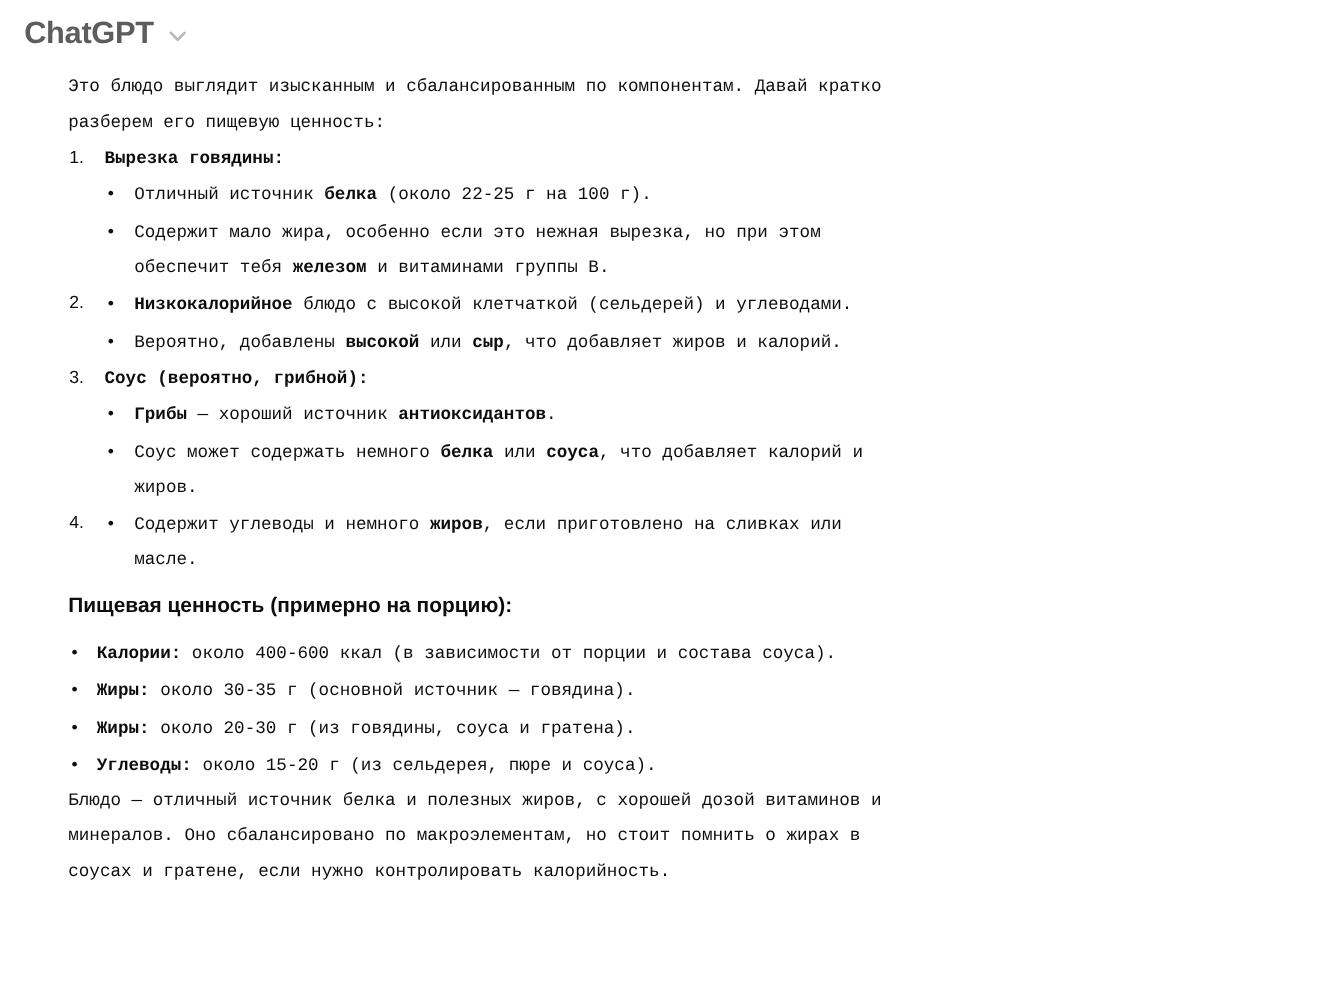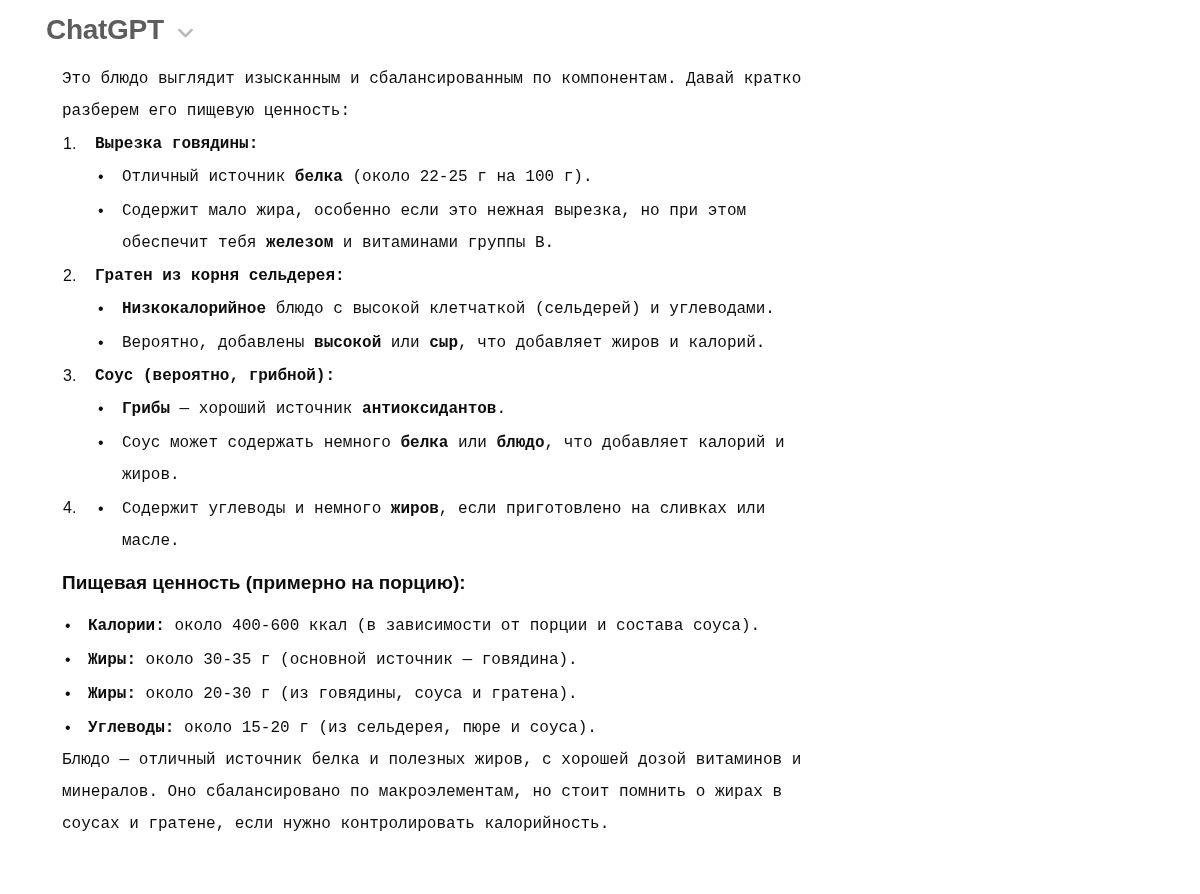--- a/index.html
+++ b/index.html
@@ -8,21 +8,21 @@
     --chevron:#b8b8b8;
     --background:#ffffff;
   }
   *{margin:0;padding:0;box-sizing:border-box;}
   html,body{background:var(--background);}
   body{
     width:1200px;height:894px;overflow:hidden;
     font-family:"Liberation Sans", sans-serif;
     color:var(--text);
   }
-  .header{padding:14px 12px 0 22px;margin-left:24px;}
+  .header{padding:14px 12px 0 22px;}
   .model-selector{
     display:inline-flex;align-items:center;gap:9px;
     background:none;border:none;cursor:pointer;
     font-family:"Liberation Sans", sans-serif;
   }
   .app-title{
     font-size:28px;font-weight:700;color:var(--title);letter-spacing:-0.3px;
   }
   .chevron{
     width:25px;height:25px;stroke:var(--chevron);stroke-width:2.3;
@@ -85,21 +85,20 @@
     <span class="bullet-text rich">Содержит мало жира, особенно если это нежная вырезка, но при этом
 обеспечит тебя <b>железом</b> и витаминами группы B.</span>
   </li>
 </ul>
     </div>
   </li>
 
   <li class="component">
     <span class="num-marker">2.</span>
     <div class="component-body">
-      <div class="component-title rich"><b>Гратен из корня сельдерея:</b></div>
       <ul class="sub-bullets">
   <li class="bullet-item">
     <span class="bullet-dot">•</span>
     <span class="bullet-text rich"><b>Низкокалорийное</b> блюдо с высокой клетчаткой (сельдерей) и углеводами.</span>
   </li>
 
   <li class="bullet-item">
     <span class="bullet-dot">•</span>
     <span class="bullet-text rich">Вероятно, добавлены <b>высокой</b> или <b>сыр</b>, что добавляет жиров и калорий.</span>
   </li>
@@ -112,21 +111,21 @@
     <div class="component-body">
       <div class="component-title rich"><b>Соус (вероятно, грибной):</b></div>
       <ul class="sub-bullets">
   <li class="bullet-item">
     <span class="bullet-dot">•</span>
     <span class="bullet-text rich"><b>Грибы</b> — хороший источник <b>антиоксидантов</b>.</span>
   </li>
 
   <li class="bullet-item">
     <span class="bullet-dot">•</span>
-    <span class="bullet-text rich">Соус может содержать немного <b>белка</b> или <b>блюдо</b>, что добавляет калорий и
+    <span class="bullet-text rich">Соус может содержать немного <b>белка</b> или <b>соуса</b>, что добавляет калорий и
 жиров.</span>
   </li>
 </ul>
     </div>
   </li>
 
   <li class="component">
     <span class="num-marker">4.</span>
     <div class="component-body">
       <ul class="sub-bullets">

